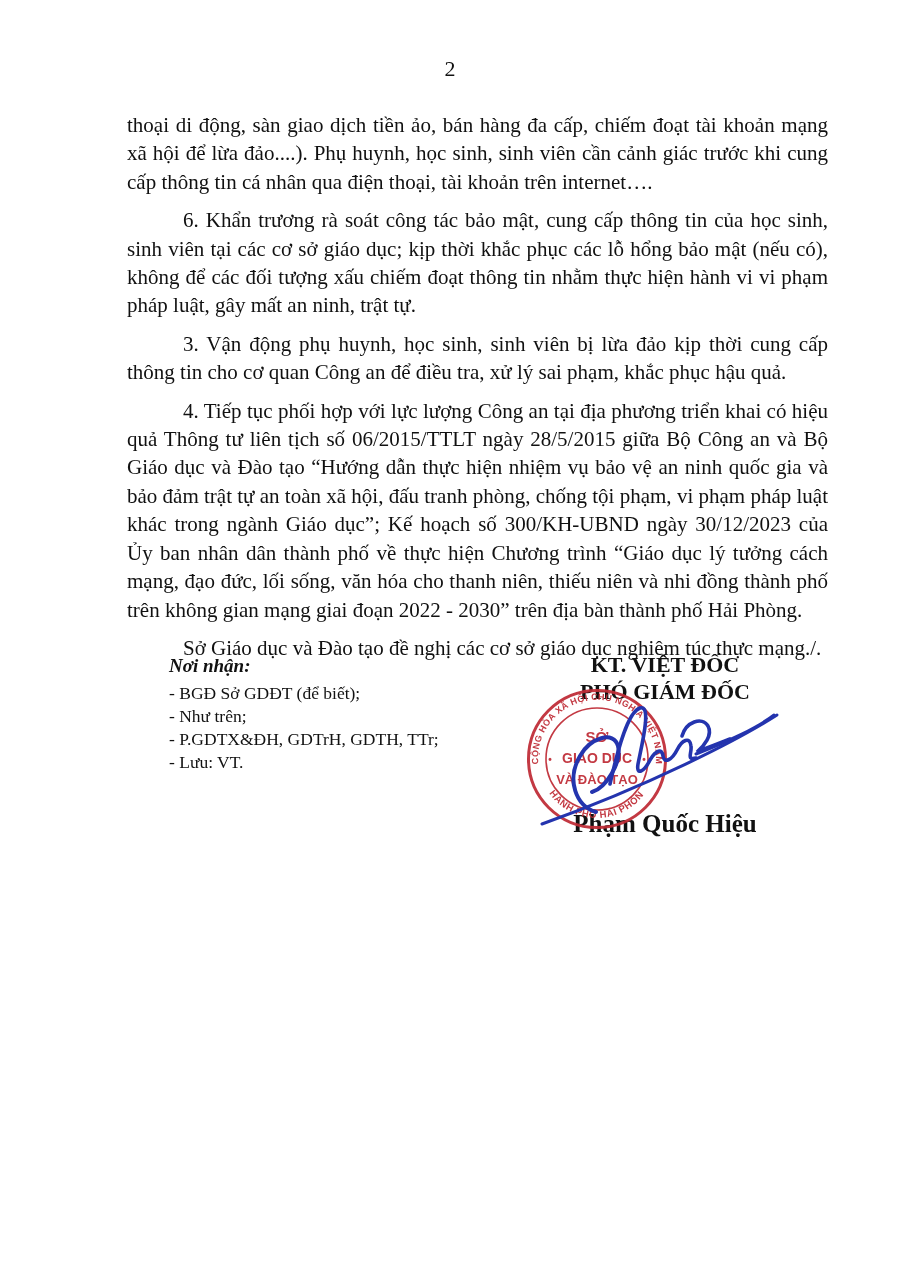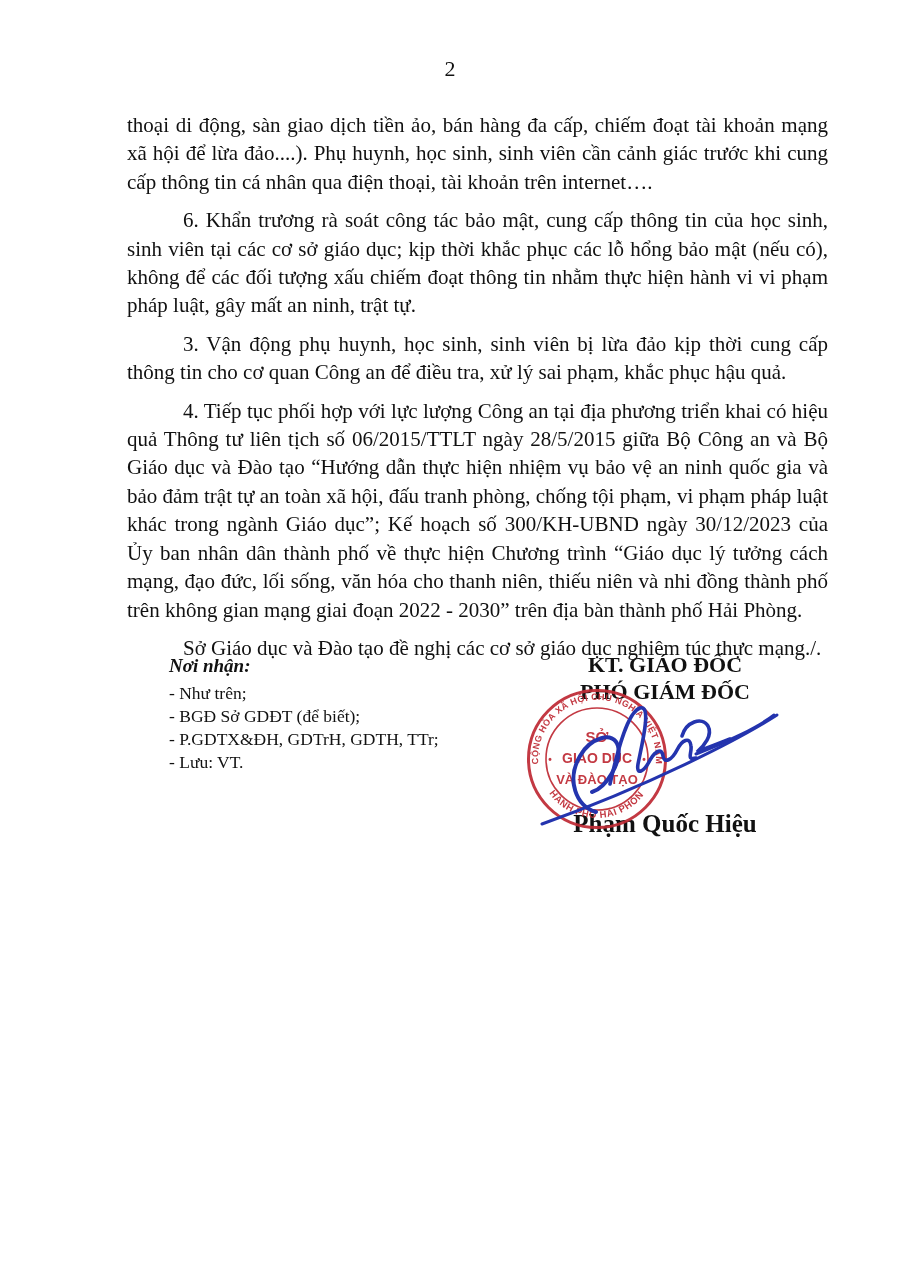--- a/index.html
+++ b/index.html
@@ -43,28 +43,28 @@
   <div class="content">
     <p>thoại di động, sàn giao dịch tiền ảo, bán hàng đa cấp, chiếm đoạt tài khoản mạng xã hội để lừa đảo....). Phụ huynh, học sinh, sinh viên cần cảnh giác trước khi cung cấp thông tin cá nhân qua điện thoại, tài khoản trên internet….</p>
     <p class="indent">6. Khẩn trương rà soát công tác bảo mật, cung cấp thông tin của học sinh, sinh viên tại các cơ sở giáo dục; kịp thời khắc phục các lỗ hổng bảo mật (nếu có), không để các đối tượng xấu chiếm đoạt thông tin nhằm thực hiện hành vi vi phạm pháp luật, gây mất an ninh, trật tự.</p>
     <p class="indent">3. Vận động phụ huynh, học sinh, sinh viên bị lừa đảo kịp thời cung cấp thông tin cho cơ quan Công an để điều tra, xử lý sai phạm, khắc phục hậu quả.</p>
     <p class="indent">4. Tiếp tục phối hợp với lực lượng Công an tại địa phương triển khai có hiệu quả Thông tư liên tịch số 06/2015/TTLT ngày 28/5/2015 giữa Bộ Công an và Bộ Giáo dục và Đào tạo “Hướng dẫn thực hiện nhiệm vụ bảo vệ an ninh quốc gia và bảo đảm trật tự an toàn xã hội, đấu tranh phòng, chống tội phạm, vi phạm pháp luật khác trong ngành Giáo dục”; Kế hoạch số 300/KH-UBND ngày 30/12/2023 của Ủy ban nhân dân thành phố về thực hiện Chương trình “Giáo dục lý tưởng cách mạng, đạo đức, lối sống, văn hóa cho thanh niên, thiếu niên và nhi đồng thành phố trên không gian mạng giai đoạn 2022 - 2030” trên địa bàn thành phố Hải Phòng.</p>
     <p class="indent">Sở Giáo dục và Đào tạo đề nghị các cơ sở giáo dục nghiêm túc thực mạng./.</p>
   </div>
 
   <div class="recipients">
     <div class="label">Nơi nhận:</div>
+    <div class="item">- BGĐ Sở GDĐT (để biết);</div>
     <div class="item">- Như trên;</div>
-    <div class="item">- BGĐ Sở GDĐT (để biết);</div>
     <div class="item">- P.GDTX&amp;ĐH, GDTrH, GDTH, TTr;</div>
     <div class="item">- Lưu: VT.</div>
   </div>
 
   <div class="sign-head">
-    <div>KT. GIÁO ĐỐC</div>
+    <div>KT. VIỆT ĐỐC</div>
     <div>PHÓ GIÁM ĐỐC</div>
   </div>
 
   <svg class="stamp" viewBox="0 0 146 146" aria-hidden="true">
     <circle cx="73" cy="73" r="68.5" fill="none" stroke-width="3" stroke="#bf2b35"></circle>
     <circle cx="73" cy="73" r="51" fill="none" stroke-width="1.6" stroke="#bf2b35"></circle>
     <defs>
       <path id="arcTop" d="M 17.6 93.2 A 59 59 0 1 1 128.4 93.2" fill="none"></path>
       <path id="arcBottom" d="M 24.7 106.8 A 59 59 0 0 0 121.3 106.8" fill="none"></path>
     </defs>

